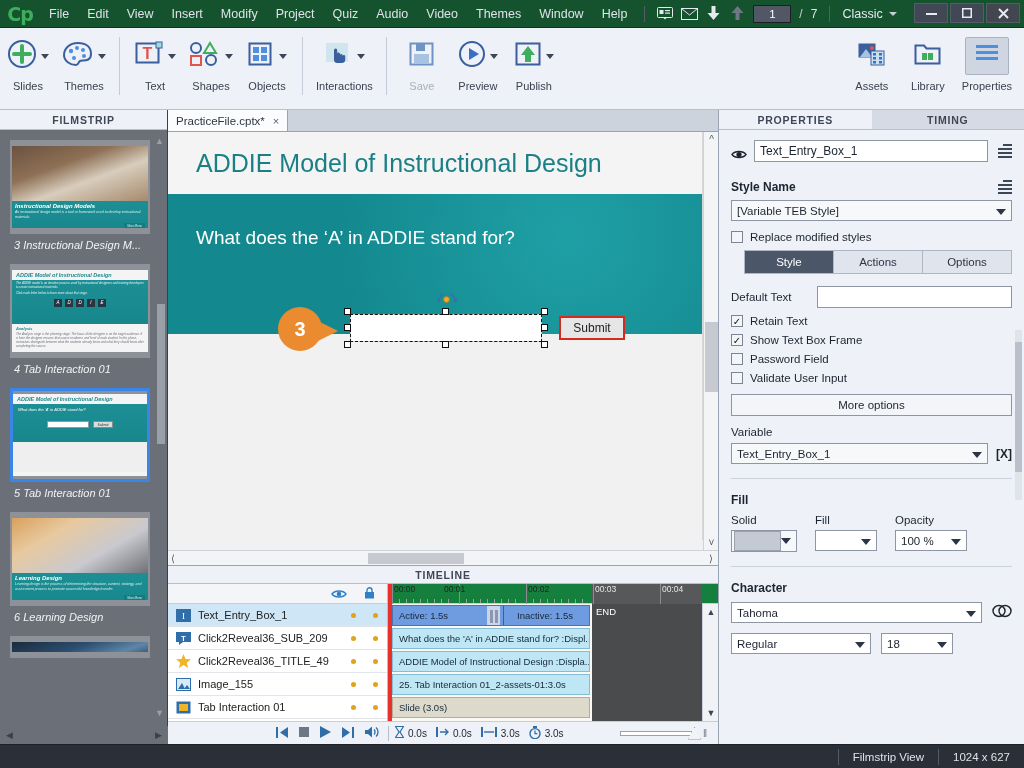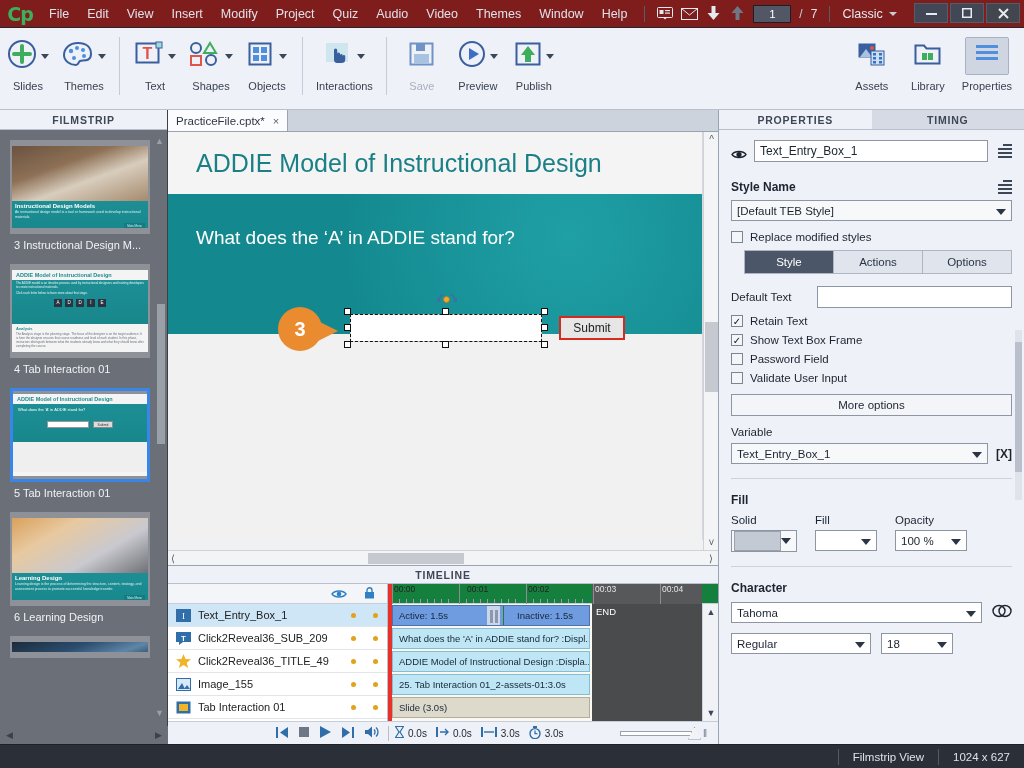--- a/index.html
+++ b/index.html
@@ -6,21 +6,21 @@
   html, body {
     width:1024px; height:768px; overflow:hidden;
     font-family:"Liberation Sans", sans-serif;
     background:#2b2f38;
   }
   #app { position:relative; width:1024px; height:768px; }
 
   
   .menubar {
     position:absolute; left:0; top:0; width:1024px; height:28px;
-    background:#7f1d1d; display:flex; align-items:center;
+    background:#14532d; display:flex; align-items:center;
     border-bottom:1px solid #22252c;
   }
   .cp-logo {
     width:40px; height:28px; display:flex; align-items:center; justify-content:center;
     color:#3fae5c; font-weight:bold; font-size:19px; font-family:"DejaVu Sans", sans-serif;
     letter-spacing:-1px;
   }
   .menu-item {
     padding:0 9px; height:28px; line-height:28px; color:#dfe2e8; font-size:12.5px;
     white-space:nowrap; cursor:default;
@@ -70,21 +70,21 @@
     position:absolute; left:0; top:110px; width:168px; height:634px;
     background:#6b7078; border-right:1px solid #3a3f48;
   }
   .fs-header {
     height:20px; background:#eef1f7; color:#3f4756; font-size:10.5px; font-weight:bold;
     letter-spacing:0.8px; display:flex; align-items:center; justify-content:center;
     border-bottom:1px solid #b9c0cc;
   }
   .fs-scroll { position:absolute; top:20px; left:0; width:168px; height:596px; overflow:hidden; }
   .fs-inner { padding:10px 10px 0 10px; }
-  .fs-slide { margin-bottom:4px; }
+  .fs-slide { margin-bottom:4px;font-style:italic; }
   .fs-thumb {
     width:140px; height:94px; background:#8e9298; border:2px solid #8e9298; position:relative;
   }
   .fs-slide.selected .fs-thumb { border:3px solid #3a86e8; }
   .fs-inner-img { position:absolute; left:0; right:0; top:4px; bottom:4px; background:#fff; overflow:hidden; }
   .fs-label { color:#f0f2f5; font-size:11px; padding:5px 0 9px 4px; white-space:nowrap; }
   .fs-scrollbar { position:absolute; right:2px; top:24px; width:8px; height:560px; }
   .fs-sb-thumb { position:absolute; left:0; top:170px; width:8px; height:140px; background:#9aa0a8; }
   .fs-arrow-up, .fs-arrow-dn { position:absolute; right:3px; color:#9aa0a8; font-size:9px; }
   .fs-bottombar {
@@ -788,21 +788,21 @@
           <span class="tl-dot last"></span>
         </div>
       </div>
 
       <div class="tl-tracks">
         <div class="tl-ruler">
           <div class="tl-ruler-past"></div>
           <div class="tl-tick" style="left:4px;"></div>
           <div class="tl-tick-lbl" style="left:4px;">00:00</div>
           <div class="tl-tick" style="left:71px;"></div>
-          <div class="tl-tick-lbl" style="left:77px;">00:01</div>
+          <div class="tl-tick-lbl" style="left:54px;">00:01</div>
           <div class="tl-tick" style="left:138px;"></div>
           <div class="tl-tick-lbl" style="left:138px;">00:02</div>
           <div class="tl-tick" style="left:205px;"></div>
           <div class="tl-tick-lbl w" style="left:205px;">00:03</div>
           <div class="tl-tick" style="left:272px;"></div>
           <div class="tl-tick-lbl w" style="left:272px;">00:04</div>
           <div class="tl-minor" style="left:11px;"></div>
             <div class="tl-minor" style="left:18px;"></div>
           <div class="tl-minor" style="left:25px;"></div>
             <div class="tl-minor" style="left:32px;"></div>
@@ -974,21 +974,21 @@
         <span class="sect-lbl">Style Name</span>
         <span class="hamb">
             <i class="sm"></i>
             <i></i>
             <i></i>
             <i></i>
           </span>
       </div>
 
       <div class="select" style="margin-top:6px;">
-        <span>[Default TEB Style]</span>
+        <span>[Variable TEB Style]</span>
         <span class="arw"></span>
       </div>
 
       <div class="cbrow" style="margin-top:10px;">
         <span class="cb"></span>
         <span>Replace modified styles</span>
       </div>
 
       <div class="segtabs">
         <div class="seg active">Style</div>

